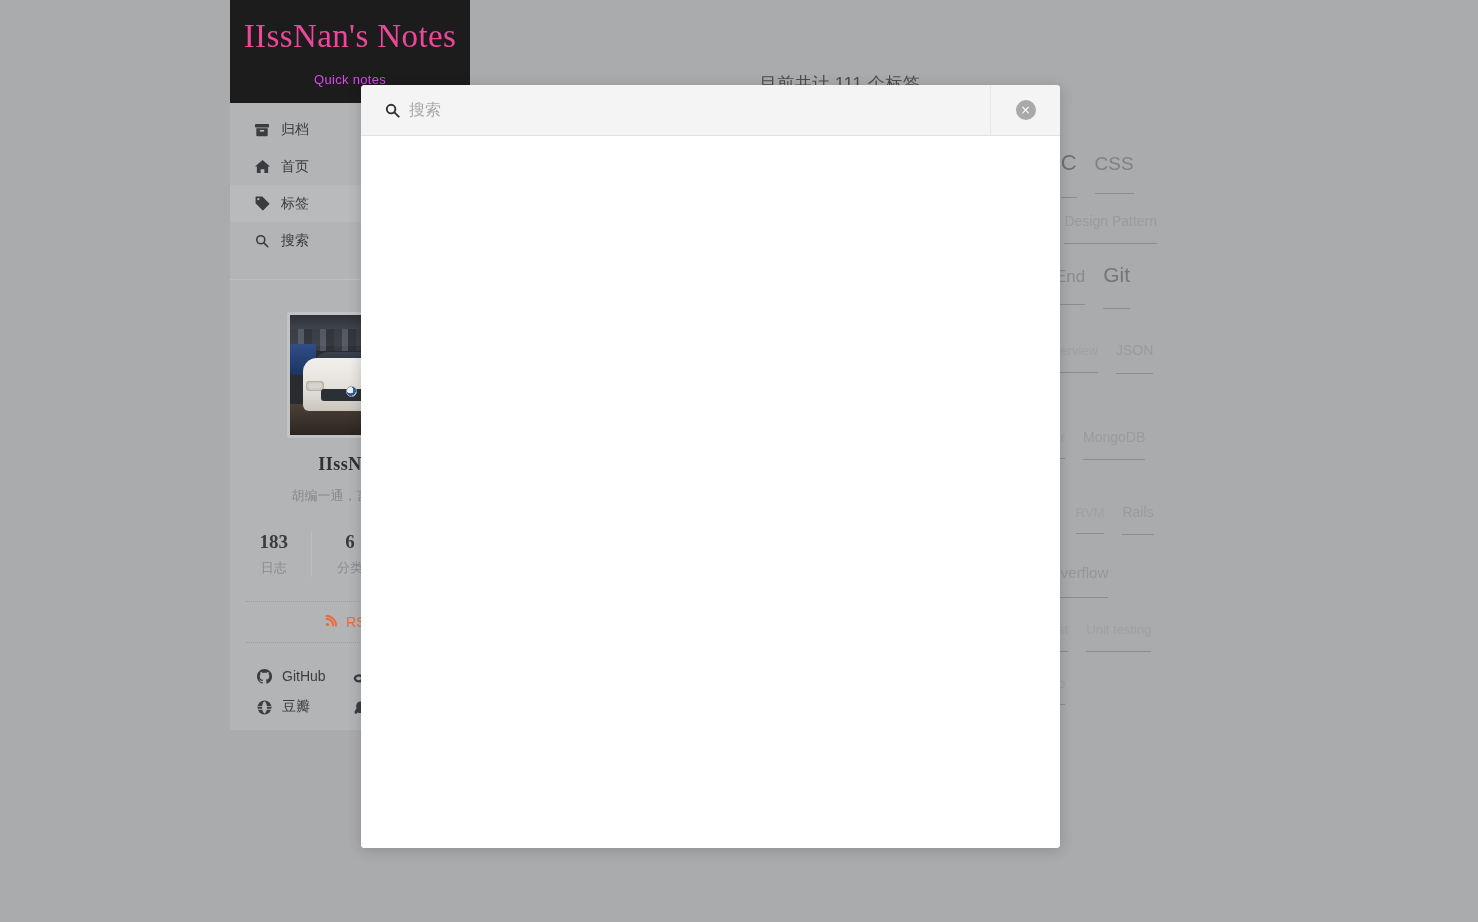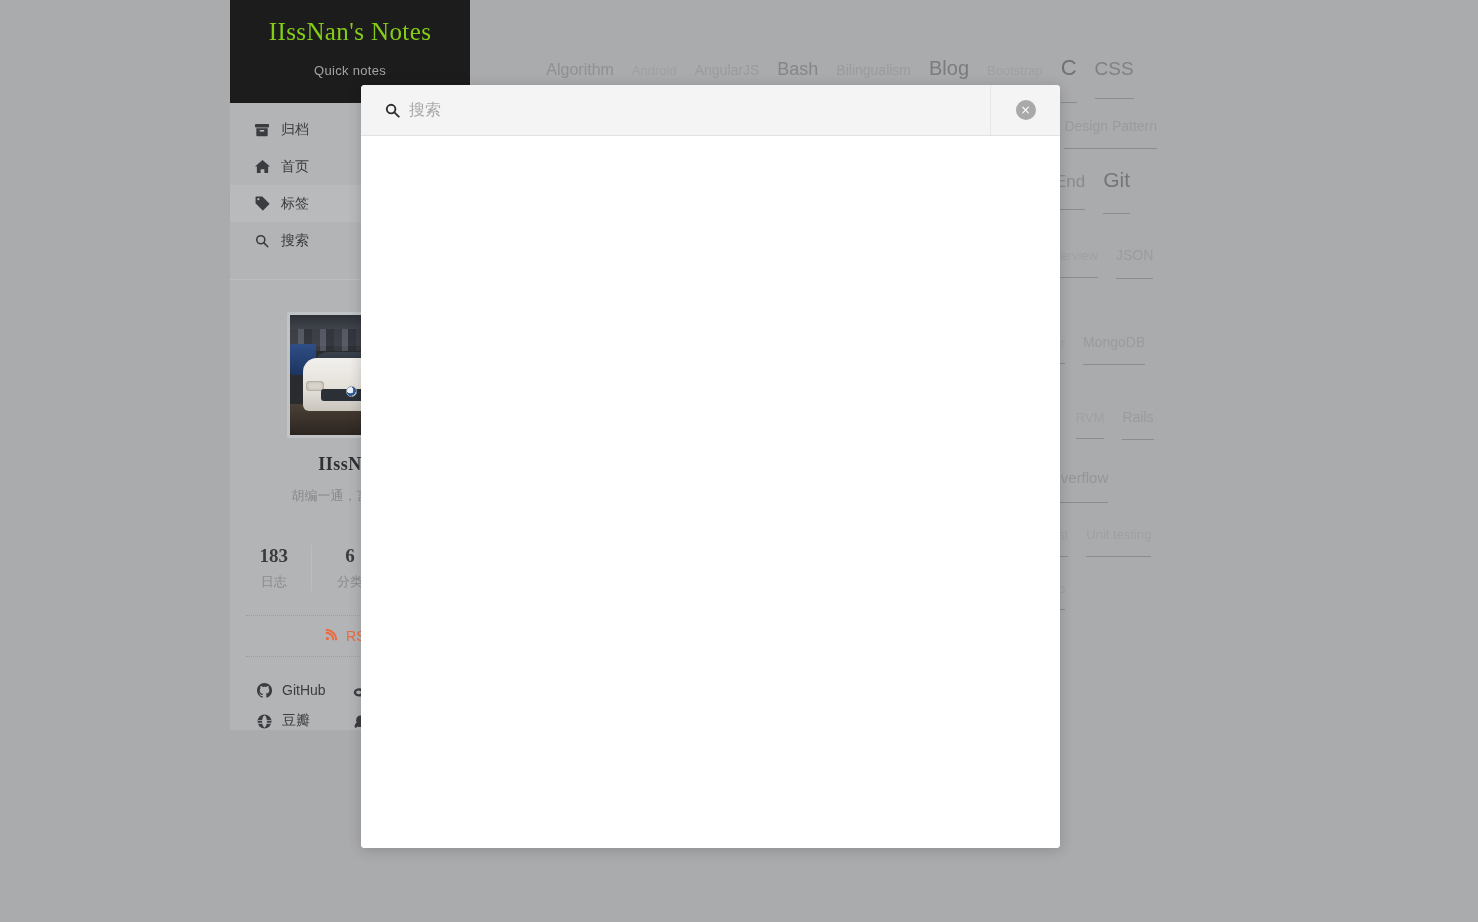--- a/index.html
+++ b/index.html
@@ -59,28 +59,28 @@
     background: #b3b4b6;
   }
   .site-header {
     background: #1c1c1c;
     height: 103px;
     padding-top: 12px;
     text-align: center;
   }
   .site-title {
     font-family: "Liberation Serif", "DejaVu Serif", serif;
-    font-size: 25px;
-    color: #84cc16;
+    font-size: 33px;
+    color: #ec4899;
     letter-spacing: .4px;
     padding-top: 6px;
   }
   .site-subtitle {
     font-size: 13px;
-    color: #a3a3a3;
+    color: #d946ef;
     margin-top: 17px;
     letter-spacing: .3px;
   }
 
   .site-nav { padding: 8px 0 20px 0; }
   .nav-item {
     display: flex;
     align-items: center;
     height: 37px;
     padding-left: 23px;
@@ -148,21 +148,21 @@
     letter-spacing: .5px;
   }
   .profile-bio {
     font-size: 13px;
     color: #86878a;
     margin-top: 12px;
     white-space: nowrap;
   }
   .site-state {
     display: flex;
-    margin-top: 40px;
+    margin-top: 26px;
     padding: 0 6px;
   }
   .state-item {
     flex: 1;
     border-left: 1px solid #bcbdbf;
     text-align: center;
   }
   .state-item:first-child { border-left: none; }
   .state-num {
     font-weight: bold;
@@ -265,20 +265,21 @@
     background: #fff;
     overflow: auto;
   }
 </style>
 </head>
 <body>
 
 <div id="page-root">
 
   <div class="content-col">
+    <div class="page-heading">目前共计 111 个标签</div>
     <div class="tagcloud" id="tagcloud"><a href="#" style="font-size: 16px; color: rgb(144, 144, 146);">Algorithm</a><a href="#" style="font-size: 13px; color: rgb(160, 160, 162);">Android</a><a href="#" style="font-size: 14px; color: rgb(155, 155, 157);">AngularJS</a><a href="#" style="font-size: 18px; color: rgb(134, 134, 136);">Bash</a><a href="#" style="font-size: 14px; color: rgb(155, 155, 157);">Bilingualism</a><a href="#" style="font-size: 20px; color: rgb(124, 124, 126);">Blog</a><a href="#" style="font-size: 13px; color: rgb(160, 160, 162);">Bootstrap</a><a href="#" style="font-size: 22px; color: rgb(113, 113, 115);">C</a><a href="#" style="font-size: 19px; color: rgb(129, 129, 131);">CSS</a><a href="#" style="font-size: 14px; color: rgb(155, 155, 157);">Chrome</a><a href="#" style="font-size: 13px; color: rgb(160, 160, 162);">CoffeeScript</a><a href="#" style="font-size: 14px; color: rgb(155, 155, 157);">Compiler</a><a href="#" style="font-size: 13px; color: rgb(160, 160, 162);">Computer Science</a><a href="#" style="font-size: 13px; color: rgb(160, 160, 162);">Cross Compile</a><a href="#" style="font-size: 15px; color: rgb(150, 150, 152);">Database</a><a href="#" style="font-size: 14px; color: rgb(155, 155, 157);">Design Pattern</a><a href="#" style="font-size: 14px; color: rgb(155, 155, 157);">Docker</a><a href="#" style="font-size: 16px; color: rgb(144, 144, 146);">Editor</a><a href="#" style="font-size: 14px; color: rgb(155, 155, 157);">Emacs</a><a href="#" style="font-size: 17px; color: rgb(139, 139, 141);">English</a><a href="#" style="font-size: 13px; color: rgb(160, 160, 162);">Express</a><a href="#" style="font-size: 14px; color: rgb(155, 155, 157);">Font</a><a href="#" style="font-size: 15px; color: rgb(150, 150, 152);">Framework</a><a href="#" style="font-size: 17px; color: rgb(139, 139, 141);">Front End</a><a href="#" style="font-size: 21px; color: rgb(118, 118, 120);">Git</a><a href="#" style="font-size: 22px; color: rgb(113, 113, 115);">GitHub</a><a href="#" style="font-size: 16px; color: rgb(144, 144, 146);">Go</a><a href="#" style="font-size: 14px; color: rgb(155, 155, 157);">Google</a><a href="#" style="font-size: 13px; color: rgb(160, 160, 162);">Gulp</a><a href="#" style="font-size: 18px; color: rgb(134, 134, 136);">HTML</a><a href="#" style="font-size: 16px; color: rgb(144, 144, 146);">HTTP</a><a href="#" style="font-size: 24px; color: rgb(103, 103, 105);">Hexo</a><a href="#" style="font-size: 14px; color: rgb(155, 155, 157);">IDE</a><a href="#" style="font-size: 26px; color: rgb(92, 92, 94);">IE</a><a href="#" style="font-size: 13px; color: rgb(160, 160, 162);">Interview</a><a href="#" style="font-size: 14px; color: rgb(155, 155, 157);">JSON</a><a href="#" style="font-size: 17px; color: rgb(139, 139, 141);">Java</a><a href="#" style="font-size: 30px; color: rgb(72, 72, 74);">JavaScript</a><a href="#" style="font-size: 15px; color: rgb(150, 150, 152);">Jekyll</a><a href="#" style="font-size: 23px; color: rgb(108, 108, 110);">Linux</a><a href="#" style="font-size: 16px; color: rgb(144, 144, 146);">Mac</a><a href="#" style="font-size: 18px; color: rgb(134, 134, 136);">Markdown</a><a href="#" style="font-size: 13px; color: rgb(160, 160, 162);">Mateor</a><a href="#" style="font-size: 14px; color: rgb(155, 155, 157);">MongoDB</a><a href="#" style="font-size: 15px; color: rgb(150, 150, 152);">MySQL</a><a href="#" style="font-size: 19px; color: rgb(129, 129, 131);">NexT</a><a href="#" style="font-size: 20px; color: rgb(124, 124, 126);">Node.js</a><a href="#" style="font-size: 15px; color: rgb(150, 150, 152);">Open Source</a><a href="#" style="font-size: 14px; color: rgb(155, 155, 157);">PHP</a><a href="#" style="font-size: 13px; color: rgb(160, 160, 162);">Performance</a><a href="#" style="font-size: 22px; color: rgb(113, 113, 115);">Python</a><a href="#" style="font-size: 13px; color: rgb(160, 160, 162);">RVM</a><a href="#" style="font-size: 14px; color: rgb(155, 155, 157);">Rails</a><a href="#" style="font-size: 15px; color: rgb(150, 150, 152);">Regex</a><a href="#" style="font-size: 18px; color: rgb(134, 134, 136);">Ruby</a><a href="#" style="font-size: 14px; color: rgb(155, 155, 157);">Rust</a><a href="#" style="font-size: 14px; color: rgb(155, 155, 157);">SEO</a><a href="#" style="font-size: 15px; color: rgb(150, 150, 152);">SQL</a><a href="#" style="font-size: 16px; color: rgb(144, 144, 146);">SSH</a><a href="#" style="font-size: 14px; color: rgb(155, 155, 157);">School</a><a href="#" style="font-size: 19px; color: rgb(129, 129, 131);">Shell</a><a href="#" style="font-size: 15px; color: rgb(150, 150, 152);">Stack Overflow</a><a href="#" style="font-size: 17px; color: rgb(139, 139, 141);">Sublime Text</a><a href="#" style="font-size: 14px; color: rgb(155, 155, 157);">Swift</a><a href="#" style="font-size: 16px; color: rgb(144, 144, 146);">Theme</a><a href="#" style="font-size: 18px; color: rgb(134, 134, 136);">Tool</a><a href="#" style="font-size: 13px; color: rgb(160, 160, 162);">Travis CI</a><a href="#" style="font-size: 15px; color: rgb(150, 150, 152);">Tutorial</a><a href="#" style="font-size: 17px; color: rgb(139, 139, 141);">Ubuntu</a><a href="#" style="font-size: 13px; color: rgb(160, 160, 162);">Unit test</a><a href="#" style="font-size: 13px; color: rgb(160, 160, 162);">Unit testing</a><a href="#" style="font-size: 17px; color: rgb(139, 139, 141);">VIM</a><a href="#" style="font-size: 13px; color: rgb(160, 160, 162);">VMWare WorkStation</a><a href="#" style="font-size: 16px; color: rgb(144, 144, 146);">Vagrant</a><a href="#" style="font-size: 13px; color: rgb(160, 160, 162);">Version Control System</a><a href="#" style="font-size: 13px; color: rgb(160, 160, 162);">Video</a></div>
   </div>
 
   <aside class="sidebar">
 
     <div class="site-header">
       <div class="site-title">IIssNan's Notes</div>
       <div class="site-subtitle">Quick notes</div>
     </div>
 

